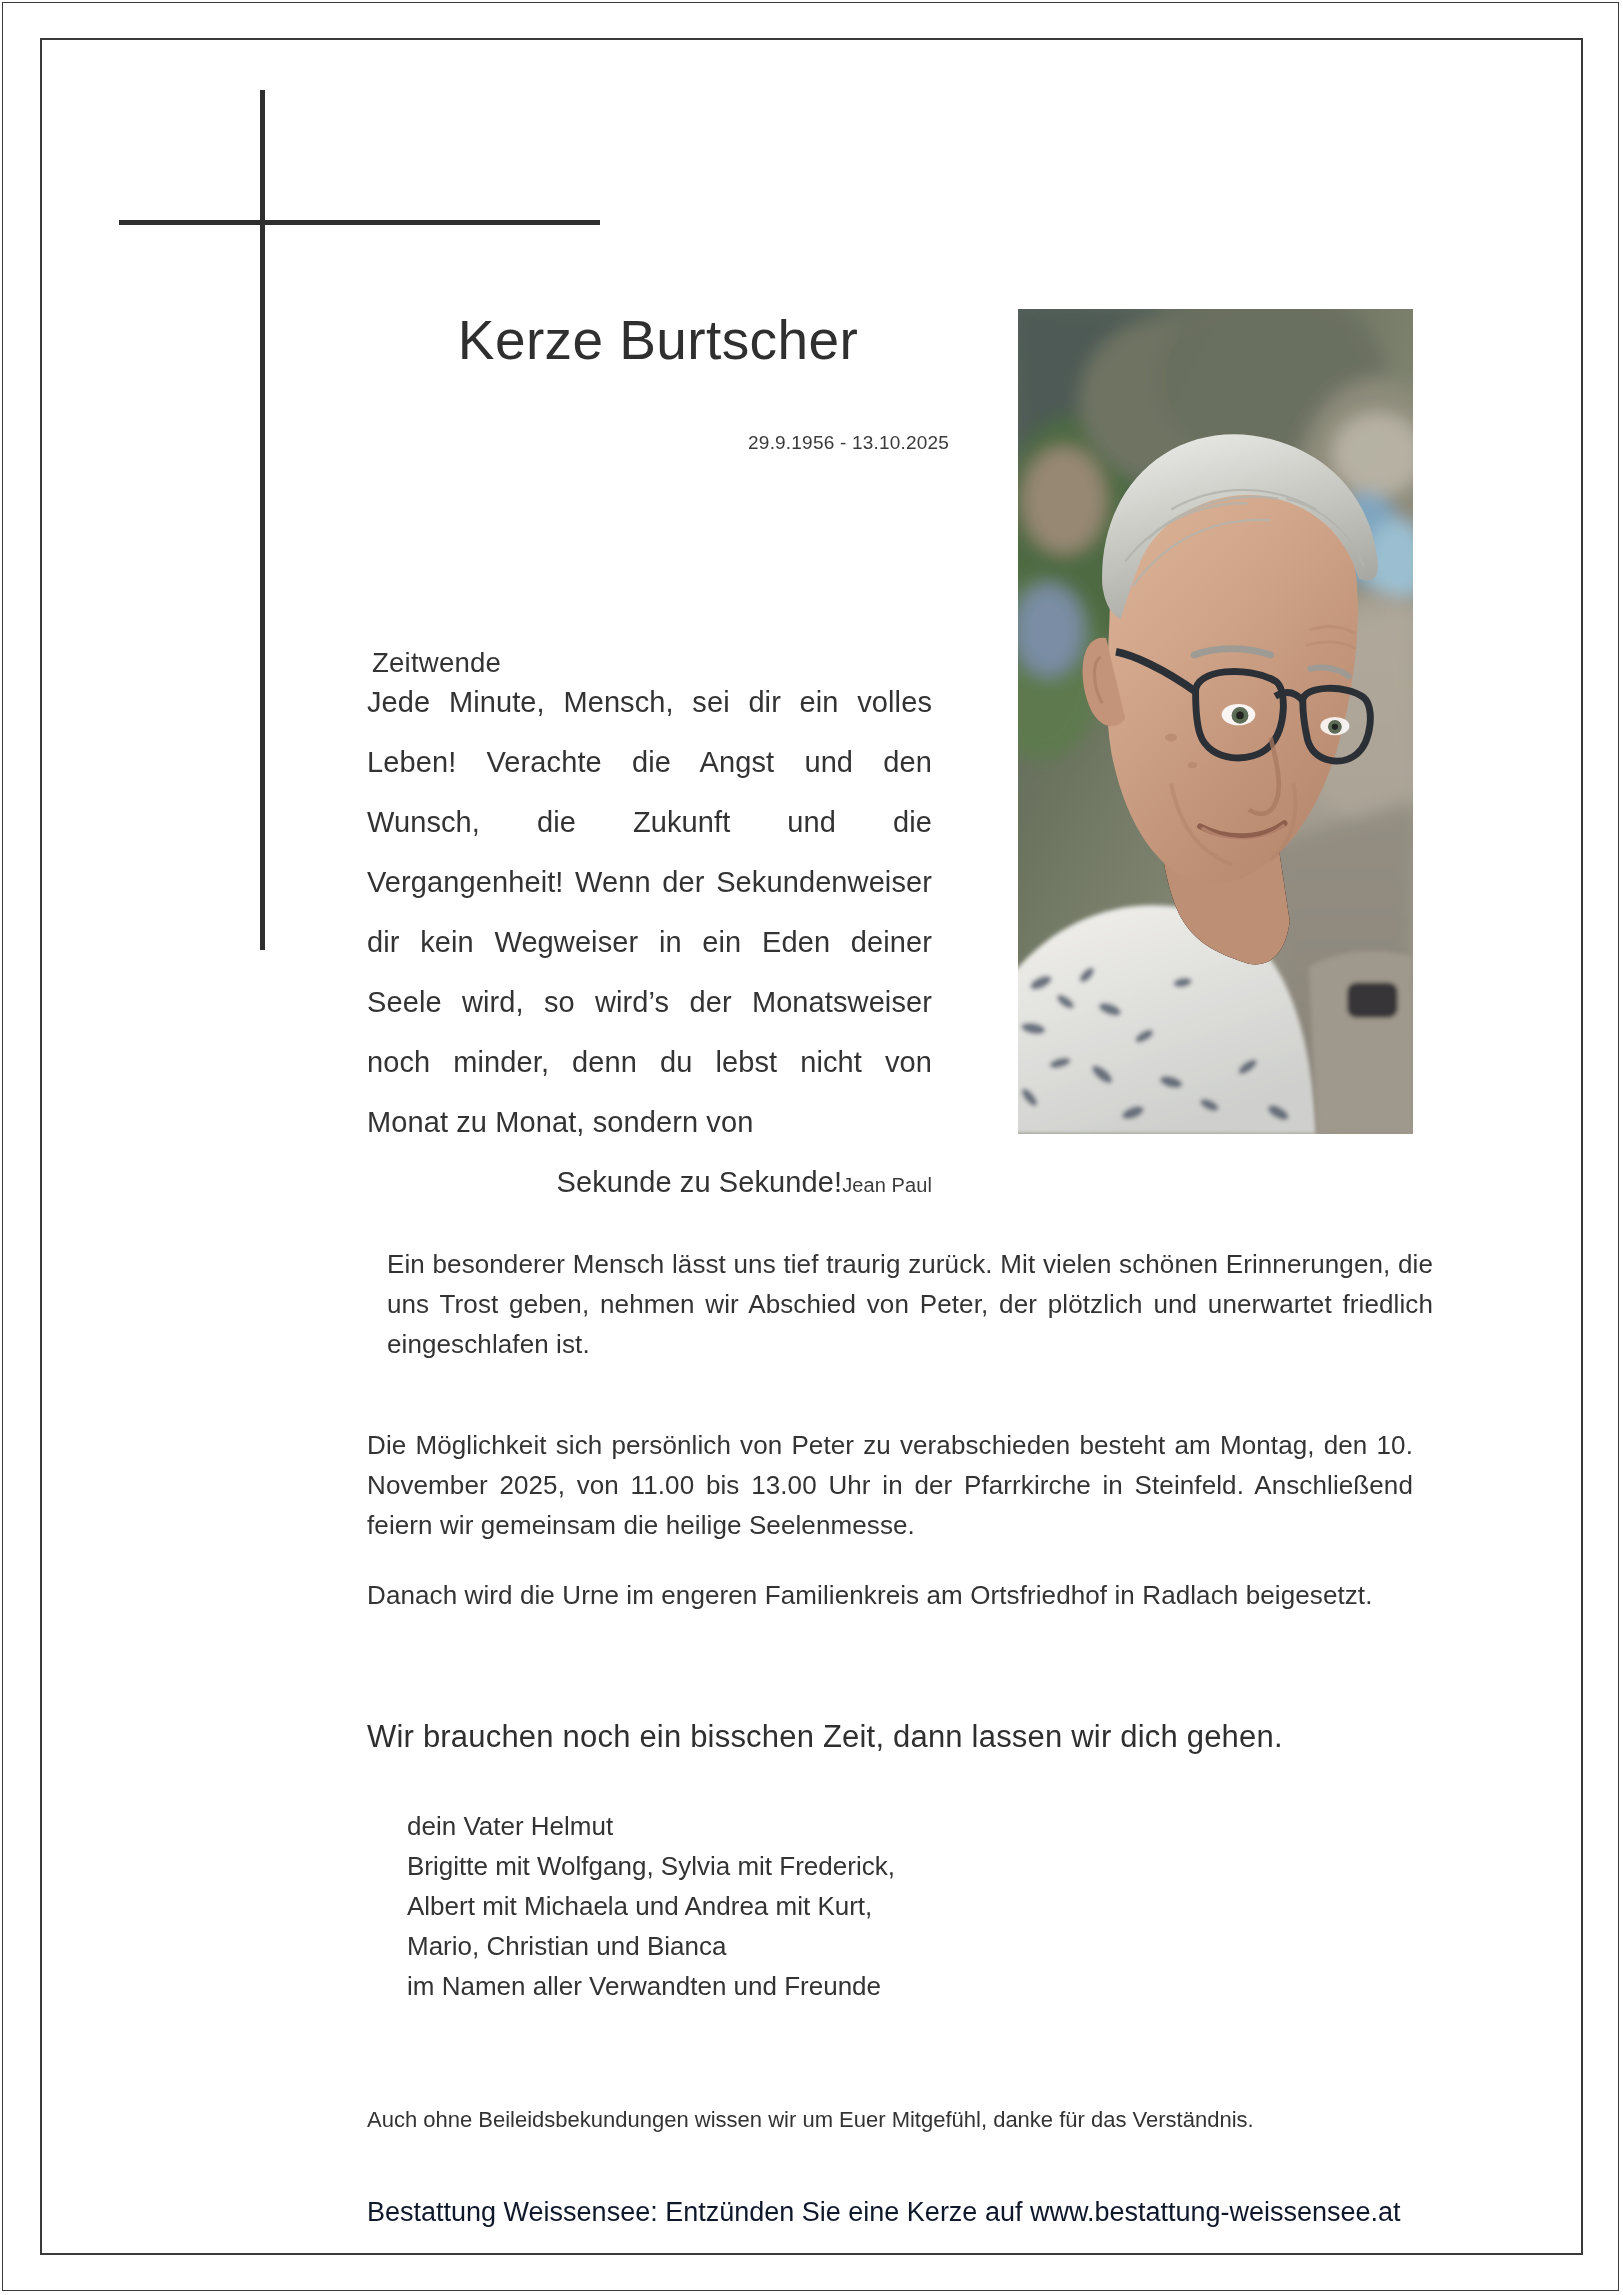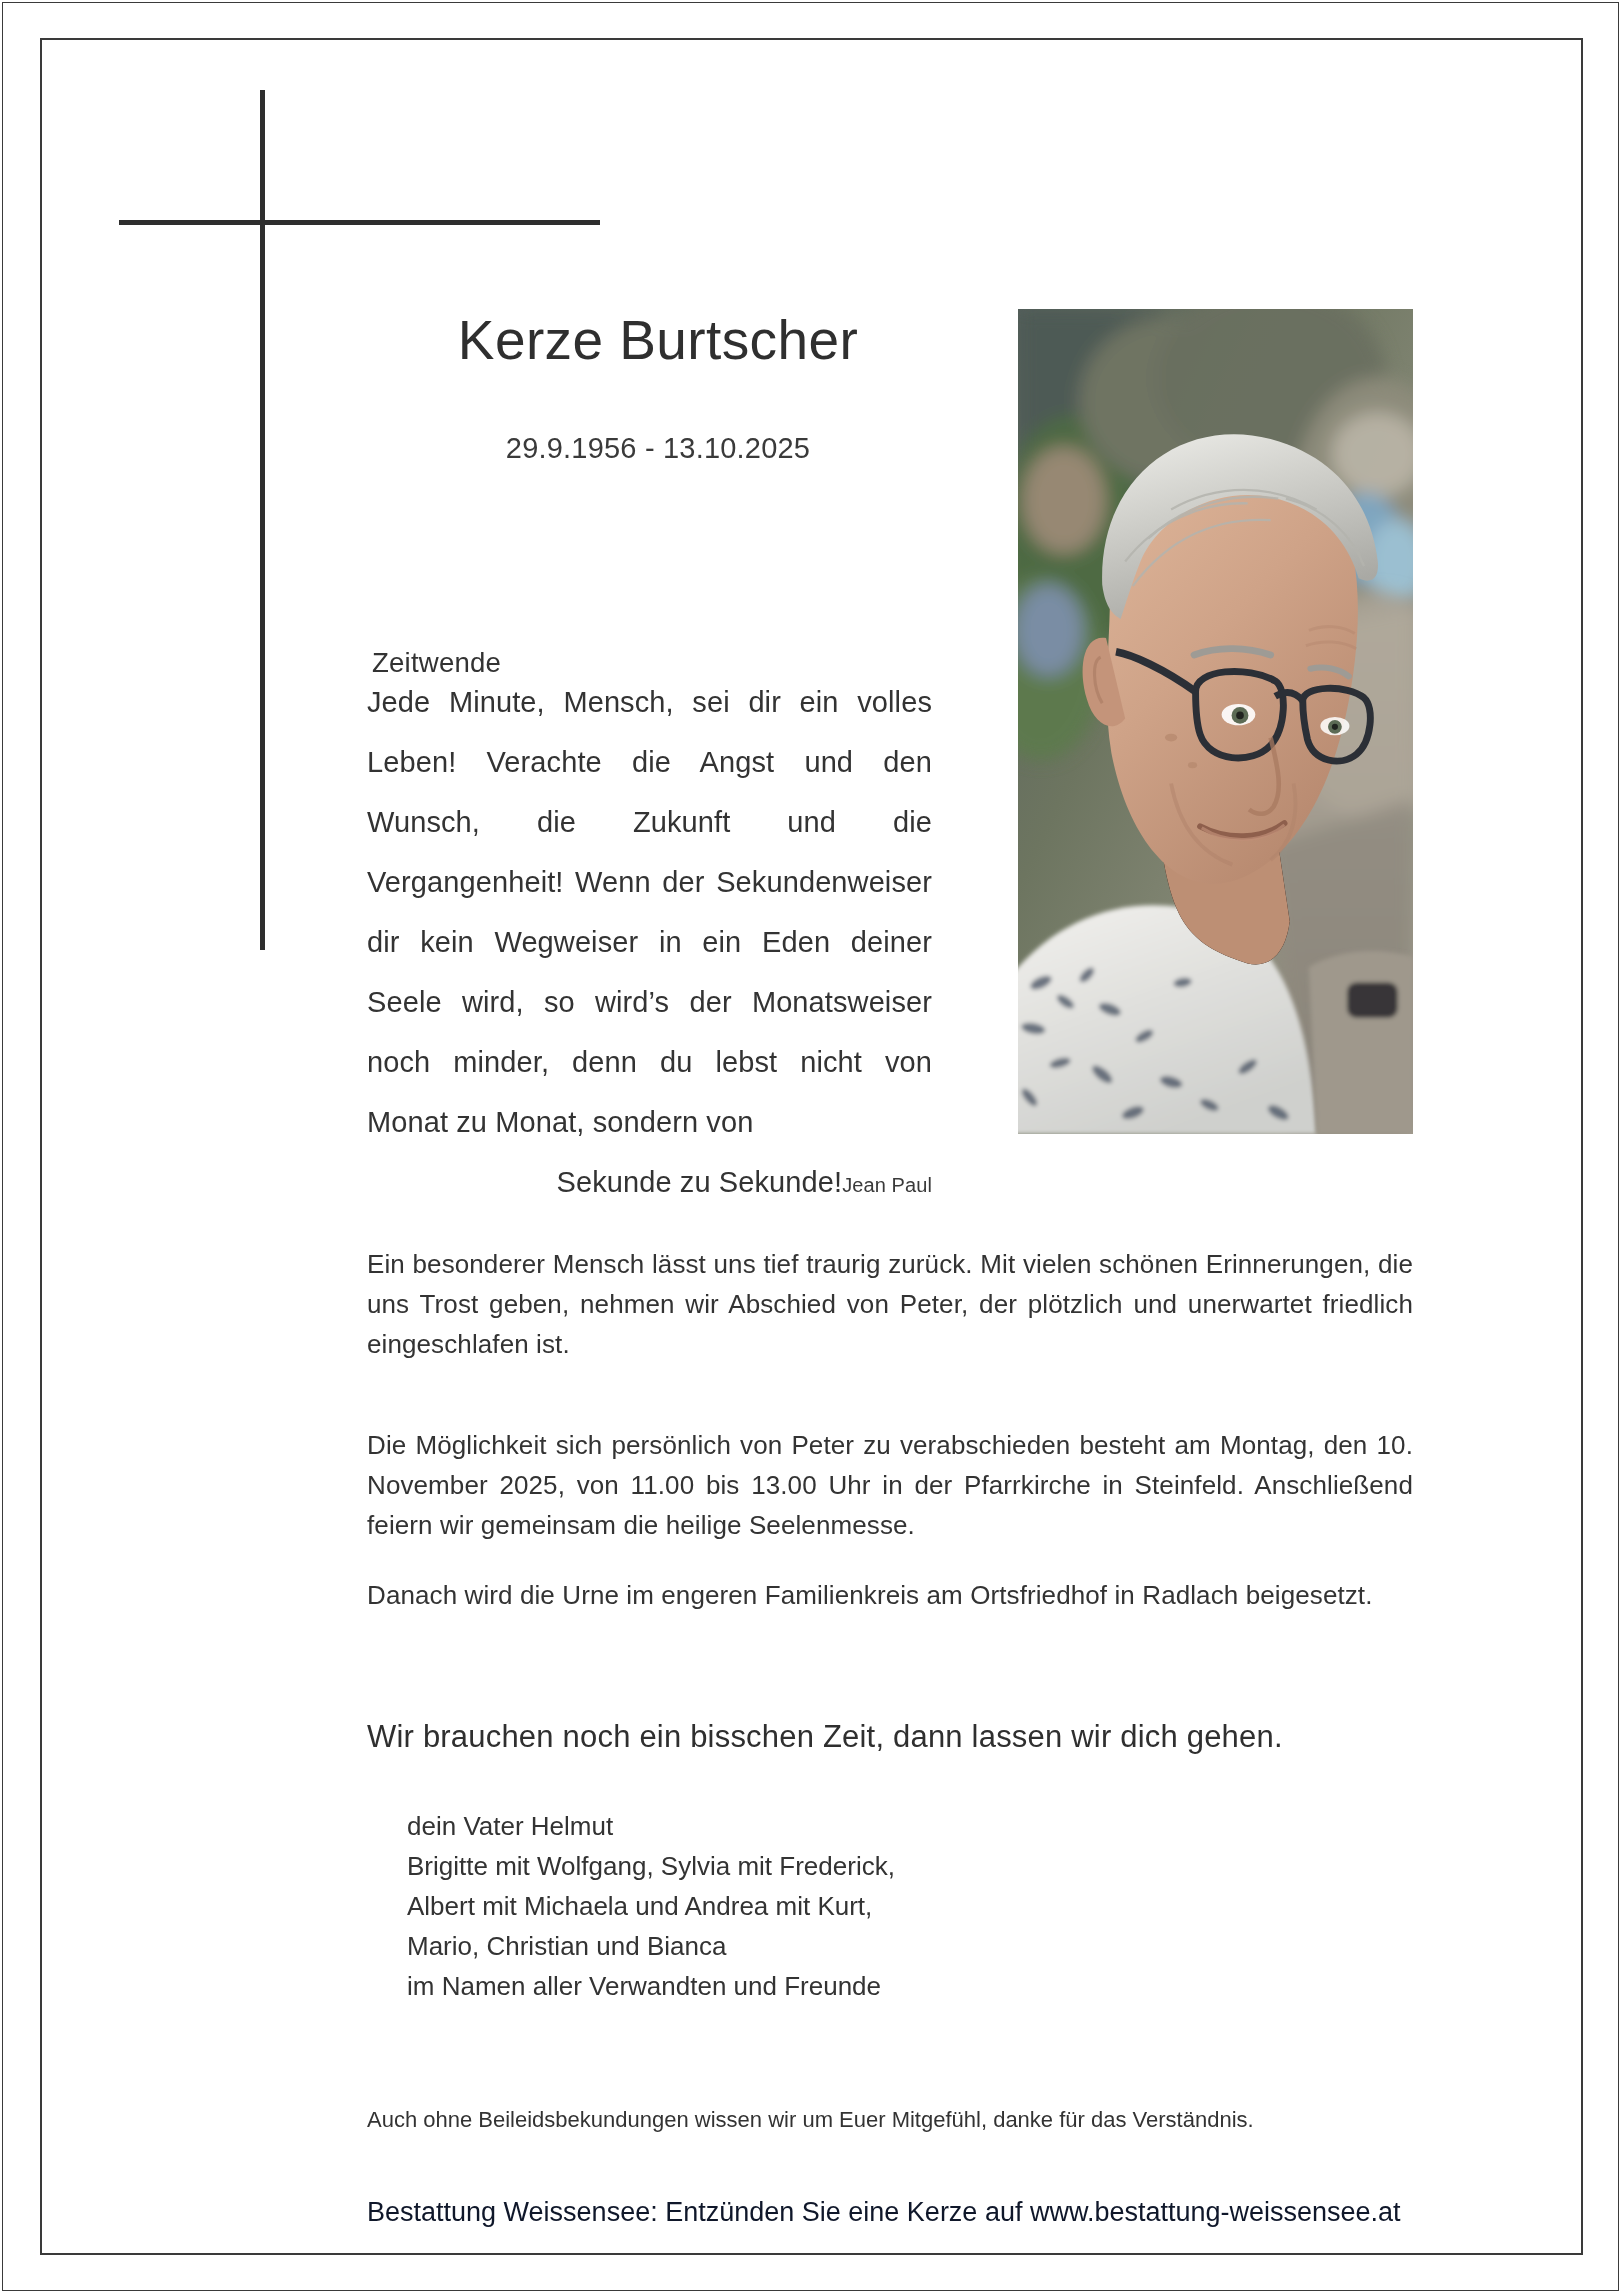--- a/index.html
+++ b/index.html
@@ -73,24 +73,24 @@
     color: #2f2f2f;
     text-align: center;
     white-space: nowrap;
     line-height: 1.1;
   }
   .deceased-dates {
     position: absolute;
     left: 367px;
     top: 432px;
     width: 582px;
-    font-size: 29px;
+    font-size: 19px;
     font-weight: 400;
     color: #3a3a3a;
-    text-align: center;
+    text-align: right;
     letter-spacing: 0.2px;
   }
 
   
   .portrait-frame {
     position: absolute;
     left: 1018px;
     top: 309px;
     width: 395px;
     height: 825px;
@@ -140,21 +140,21 @@
     position: absolute;
     left: 367px;
     width: 1046px;
     font-size: 26px;
     line-height: 40px;
     color: #333333;
     text-align: justify;
     text-align-last: left;
     letter-spacing: 0.1px;
   }
-  .para-farewell { top: 1244px; }
+  .para-farewell { top: 1244px; margin-left: 20px; }
   .para-visitation { top: 1425px; }
   .para-interment { top: 1575px; }
 
   .closing-line {
     position: absolute;
     left: 367px;
     top: 1717px;
     width: 1046px;
     font-size: 31px;
     line-height: 40px;

